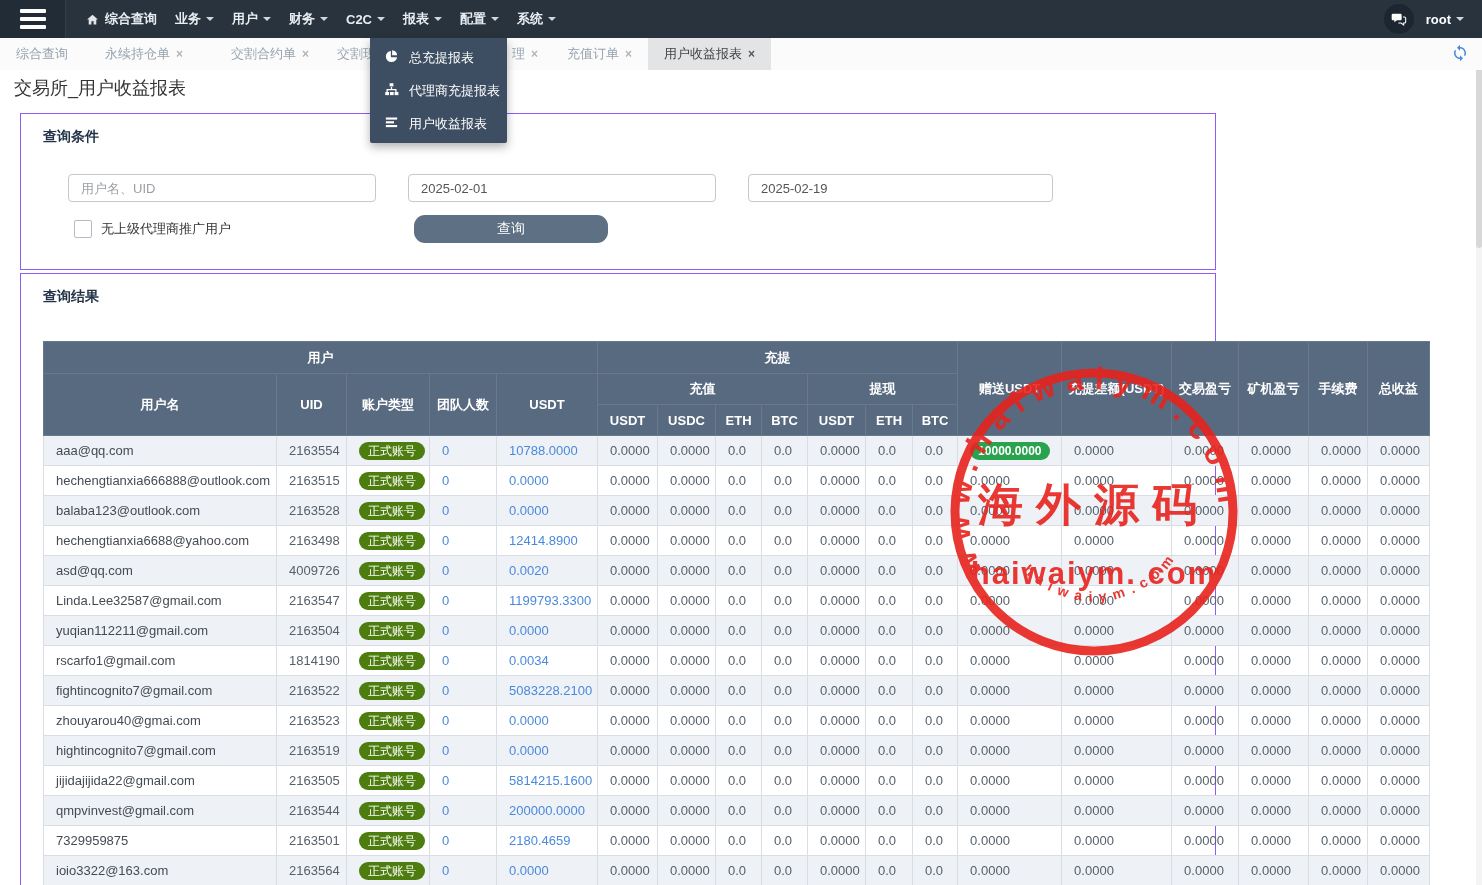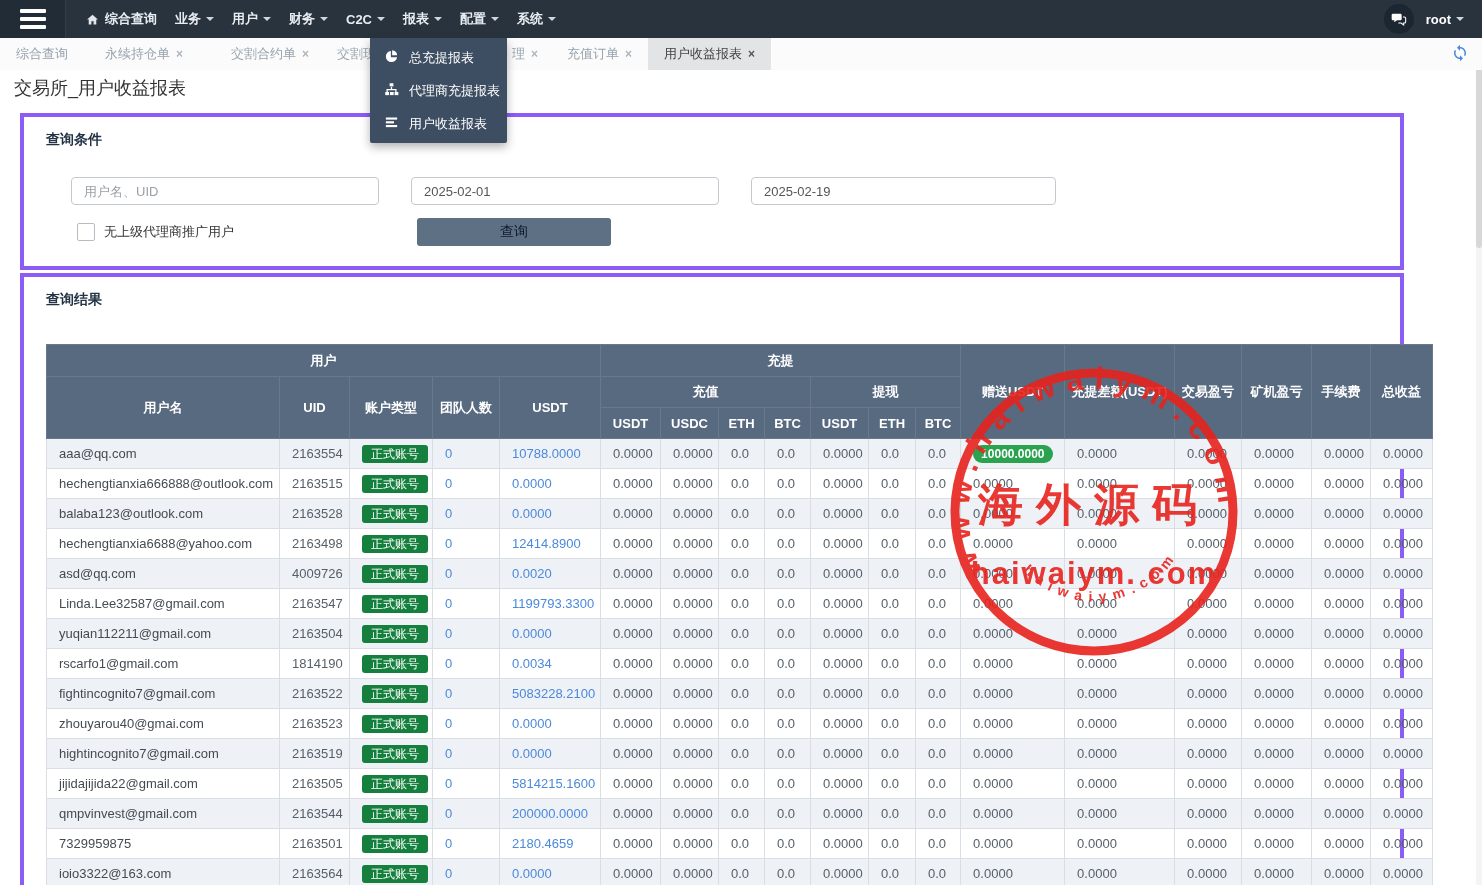--- a/index.html
+++ b/index.html
@@ -26,43 +26,43 @@
   .tab.active .close-x{color:#555;}
   .refresh-btn{position:absolute;top:44px;right:13px;width:18px;height:18px;cursor:pointer;z-index:12;}
 
   
   .report-menu{position:absolute;left:370px;top:38px;width:137px;background:#3e4e62;z-index:60;padding:3px 0;box-shadow:0 4px 10px rgba(0,0,0,.3);border-radius:0 0 2px 2px;}
   .report-menu-item{display:flex;align-items:center;height:33px;padding:0 14px;color:#ffffff;font-size:13px;cursor:pointer;gap:10px;white-space:nowrap;}
 
   
   .content{position:absolute;left:0;top:70px;width:100%;}
   .page-title{margin:6px 0 13px 14px;font-size:18px;color:#333;font-weight:500;}
-  .panel{box-sizing:border-box;margin-left:20px;width:1384px;background:#fff;border:4px solid #8b5cf6;padding:14px 22px;}
+  .panel{box-sizing:border-box;margin-left:20px;width:1196px;background:#fff;border:1px solid #8b5cf6;padding:14px 22px;}
   .panel-title{font-size:14px;font-weight:bold;color:#233446;}
   .filter-panel{height:157px;}
   .form-row{display:flex;gap:32px;margin-left:25px;margin-top:28px;}
   .txt-input{box-sizing:border-box;width:308px;height:28px;border:1px solid #c4c9ce;border-radius:4px;padding:0 12px;font-size:13px;color:#555;font-family:inherit;outline:none;}
   .txt-input.last{width:305px;}
   .txt-input::placeholder{color:#9aa0a6;}
   .form-row2{position:relative;margin-left:31px;margin-top:13px;height:28px;display:flex;align-items:center;}
   .checkbox{display:inline-block;width:16px;height:16px;border:1px solid #b5bcc4;border-radius:2px;background:#fff;cursor:pointer;}
   .checkbox-label{margin-left:9px;font-size:13px;color:#333;}
-  .search-btn{position:absolute;left:340px;top:0;width:194px;height:28px;background:#5e7083;color:#0f172a;border:none;border-radius:3px;font-size:14px;cursor:pointer;font-family:inherit;}
+  .search-btn{position:absolute;left:340px;top:0;width:194px;height:28px;background:#5e7083;color:#ffffff;border:none;border-radius:11px;font-size:14px;cursor:pointer;font-family:inherit;}
 
   .results-panel{margin-top:3px;height:650px;}
   .results-table{margin-top:35px;width:1386px;border-collapse:collapse;table-layout:fixed;font-size:13px;}
   .results-table th{background:#586a80;color:#fff;font-weight:bold;border:1px solid #68798d;text-align:center;padding:0 3px;font-size:13px;}
   .hrow-1 th{height:31px;}
   .hrow-2 th{height:30px;}
   .hrow-3 th{height:30px;}
   .results-table td{box-sizing:border-box;border:1px solid #d9dee4;height:30px;padding:0 4px 0 12px;color:#566069;text-align:left;overflow:hidden;white-space:nowrap;}
   .results-table tbody tr:nth-child(odd) td{background:#eef1f6;}
   .results-table td.col-username span{color:#454b52;}
   .cell-link{color:#4a89dc;text-decoration:none;}
-  .badge{display:inline-block;background:#15803d;color:#fff;border-radius:3px;padding:2px 9px;font-size:12px;line-height:14px;}
+  .badge{display:inline-block;background:#4d7c0f;color:#fff;border-radius:9px;padding:2px 9px;font-size:12px;line-height:14px;}
   .bonus-badge{display:inline-block;background:#2aa24f;color:#fff;border-radius:9px;padding:2px 8px;font-size:12px;font-weight:bold;line-height:14px;}
 
   
   .stamp{position:absolute;left:944px;top:362px;z-index:30;opacity:.9;pointer-events:none;}
 
   
   .scrollbar{position:absolute;right:0;top:38px;bottom:0;width:6px;background:#f4f4f4;z-index:5;}
   .scroll-thumb{position:absolute;top:0;left:0;width:6px;height:210px;background:#d8d8d8;border-radius:3px;}
 </style>
 </head>

